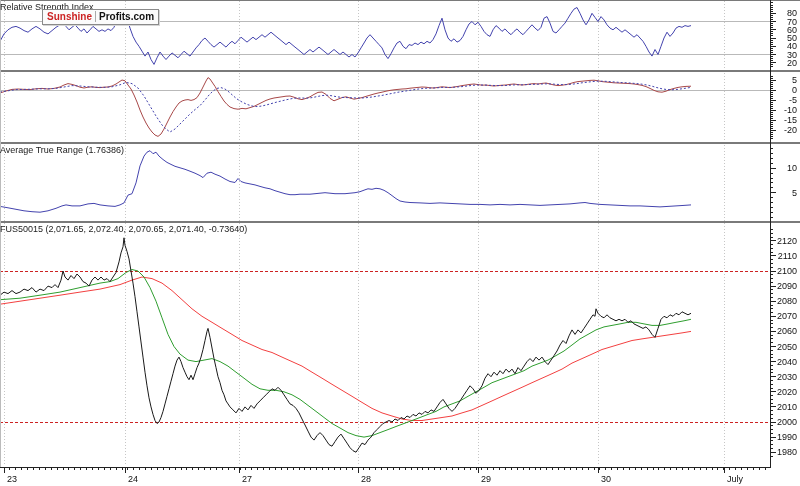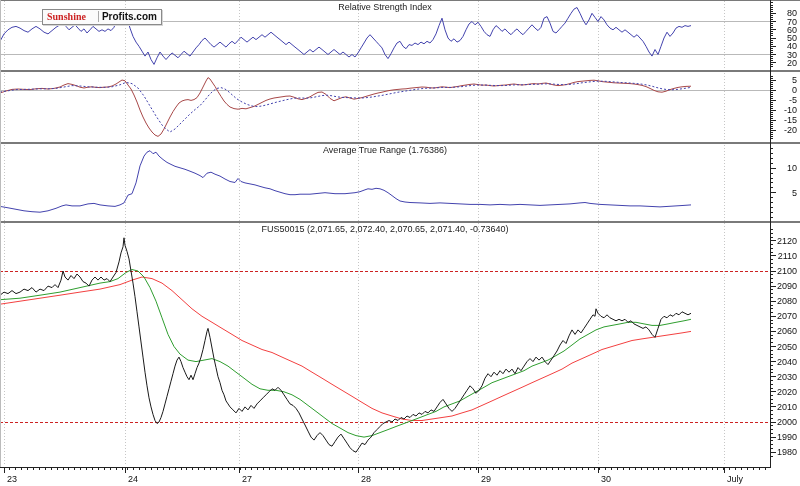--- a/index.html
+++ b/index.html
@@ -1,26 +1,26 @@
 <!DOCTYPE html>
 <html><head>
 <meta charset="utf-8">
 <style>
   html,body{margin:0;padding:0;background:#fff;}
   #app{position:relative;width:800px;height:486px;background:#ffffff;overflow:hidden;
        font-family:"Liberation Sans",sans-serif;}
   #chart-svg{position:absolute;left:0;top:0;}
   svg text{font-family:"Liberation Sans",sans-serif;}
-  .panel-title{position:absolute;left:0;width:770px;text-align:center;
+  .panel-title{position:absolute;left:0;width:770px;text-align:left;
        font-size:9px;color:#222;pointer-events:none;white-space:nowrap;}
   #logo{position:absolute;left:42px;top:9px;height:12px;line-height:12px;
        background:#fbfbfb;border:1px solid #8a8a8a;box-shadow:1px 1px 0 #d5d5d5;
        padding:1px 4px;font-size:10px;font-weight:bold;cursor:pointer;}
-  #logo .brand{color:#cc2222;font-family:Liberation Serif, serif;}
-  #logo .suffix{color:#111;border-left:1px solid #aaa;padding-left:3px;margin-left:12px;}
+  #logo .brand{color:#cc2222;}
+  #logo .suffix{color:#111;border-left:1px solid #aaa;padding-left:3px;margin-left:3px;}
 </style>
 </head>
 <body>
 
 <div id="app">
   <svg id="chart-svg" width="800" height="486" viewBox="0 0 800 486">
       <g>
         <line x1="4.5" y1="1" x2="4.5" y2="466" stroke="#c6c6c6" stroke-dasharray="1,2"></line>
         <line x1="125.5" y1="1" x2="125.5" y2="466" stroke="#c6c6c6" stroke-dasharray="1,2"></line>
         <line x1="239.5" y1="1" x2="239.5" y2="466" stroke="#c6c6c6" stroke-dasharray="1,2"></line>

